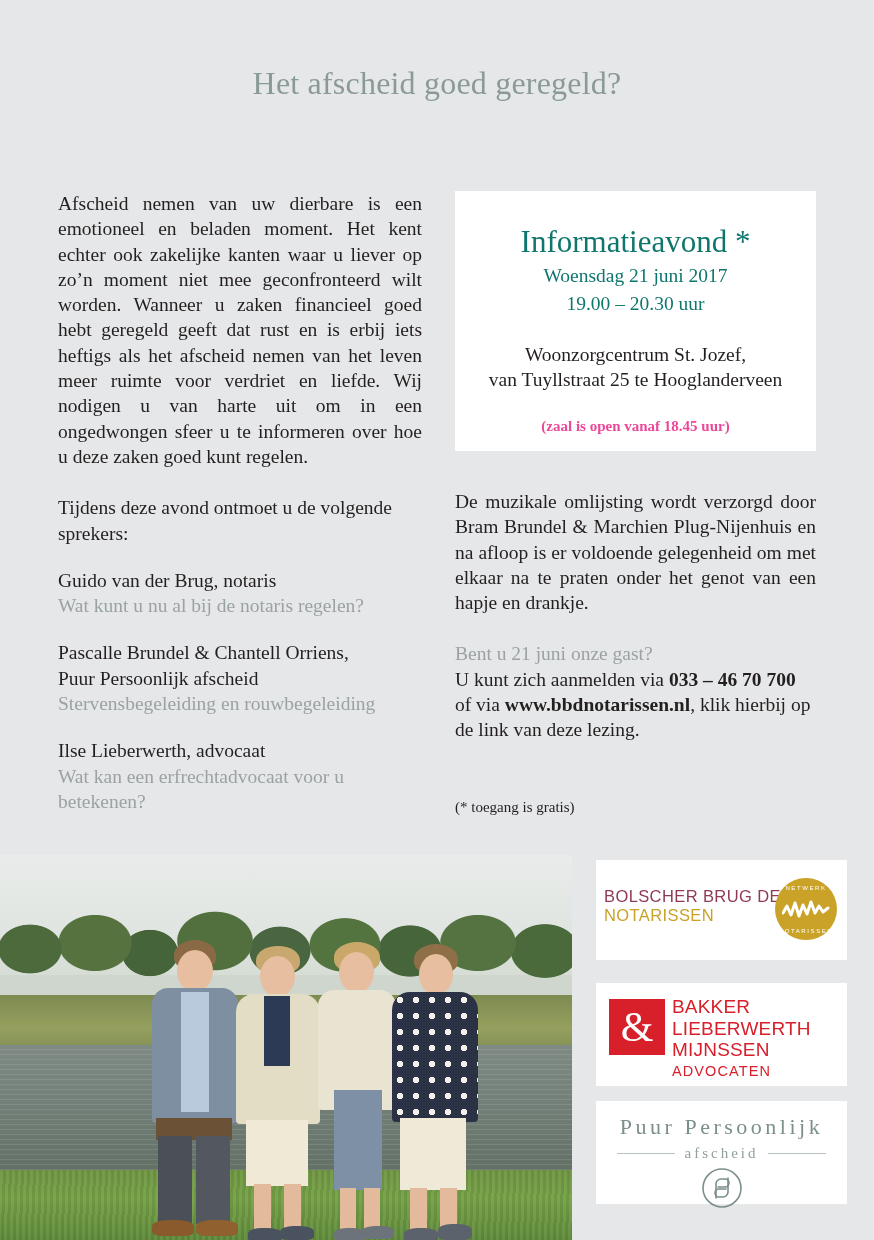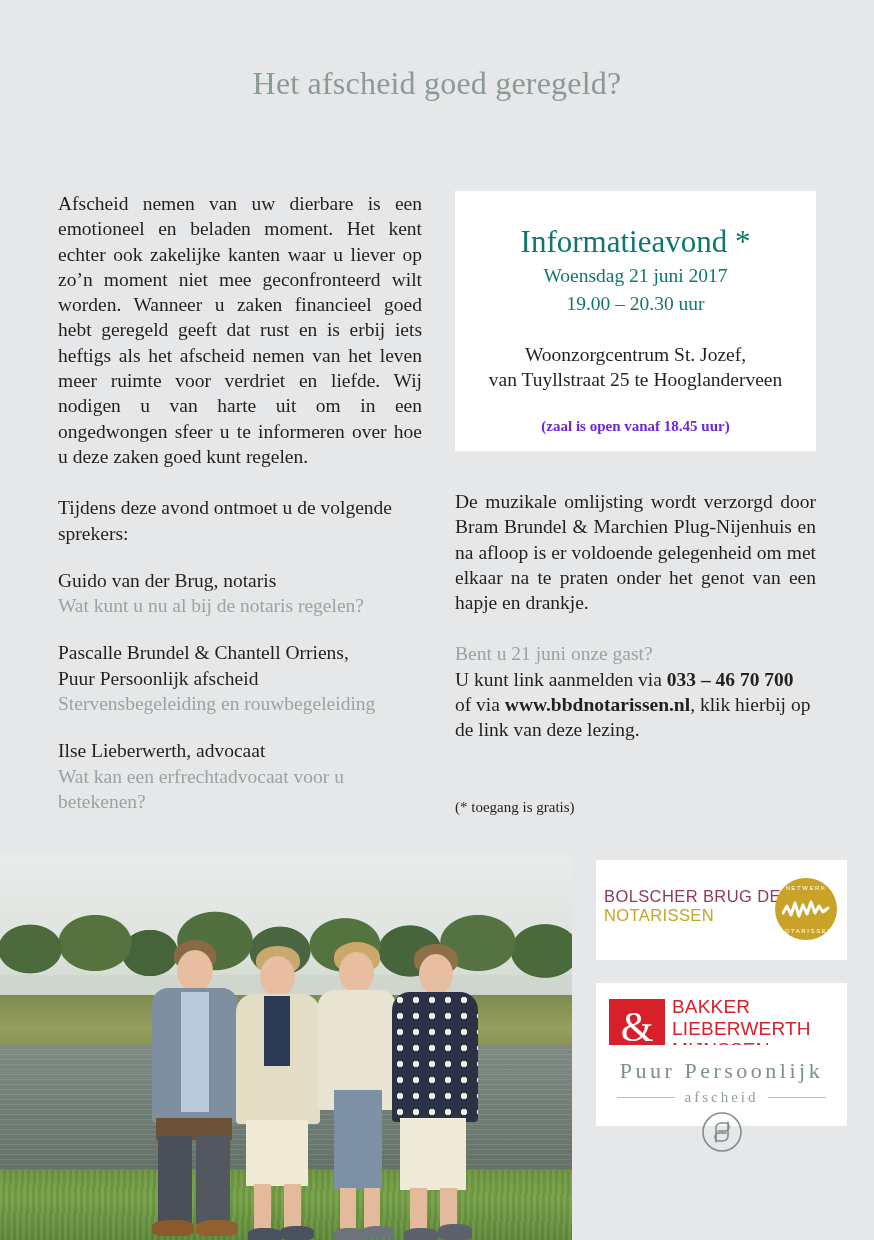--- a/index.html
+++ b/index.html
@@ -85,21 +85,21 @@
   }
   .info-addr {
     margin-top: 26px;
     font-size: 19.5px;
     line-height: 25px;
     color: #231f20;
   }
   .info-note {
     margin-top: 26px;
     font-size: 15px;
-    color: #6d28d9;
+    color: #ec4899;
     font-weight: bold;
   }
 
   
   .right-lower {
     position: absolute;
     left: 455px;
     top: 489px;
     width: 361px;
   }
@@ -157,21 +157,21 @@
   
   .logo-box {
     position: absolute;
     left: 596px;
     width: 251px;
     background: #ffffff;
     box-sizing: border-box;
   }
   #logo-bolscher { top: 860px; height: 100px; }
   #logo-bakker   { top: 983px; height: 103px; }
-  #logo-puur     { top: 1045px; height: 81px; }
+  #logo-puur     { top: 1101px; height: 103px; }
 
   .bbd-wrap {
     position: absolute; left: 8px; top: 27px; width: 240px;
   }
   .bbd-line1 {
     font-family: "Liberation Sans", sans-serif;
     font-size: 16.5px;
     letter-spacing: 0.4px;
     color: #8f3a54;
     font-weight: normal;
@@ -288,21 +288,21 @@
   </div>
 
   <div class="right-lower">
     <p class="body-text para">De muzikale omlijsting wordt verzorgd door Bram Brundel &amp; Marchien Plug-Nijenhuis en na afloop is er voldoende gelegenheid om met elkaar na te praten onder het genot van een hapje en drankje.</p>
 
     <div class="gap-sm"></div>
 
     <div class="body-text nojust muted">Bent u 21 juni onze gast?</div>
 
     <div class="body-text nojust">
-      <span>U kunt link aanmelden via </span><span class="bold nowrap">033 – 46 70 700</span>
+      <span>U kunt zich aanmelden via </span><span class="bold nowrap">033 – 46 70 700</span>
     </div>
 
     <div class="body-text nojust">
       <span>of via </span><span class="bold">www.bbdnotarissen.nl</span><span>, klik hierbij op de link van deze lezing.</span>
     </div>
 
     <div style="height:52px"></div>
 
     <div class="body-text nojust" style="font-size:15px">(* toegang is gratis)</div>
   </div>

